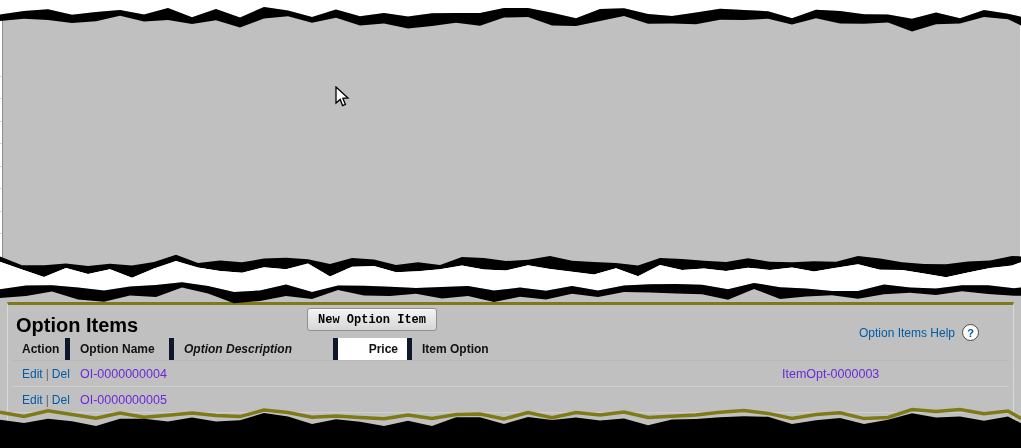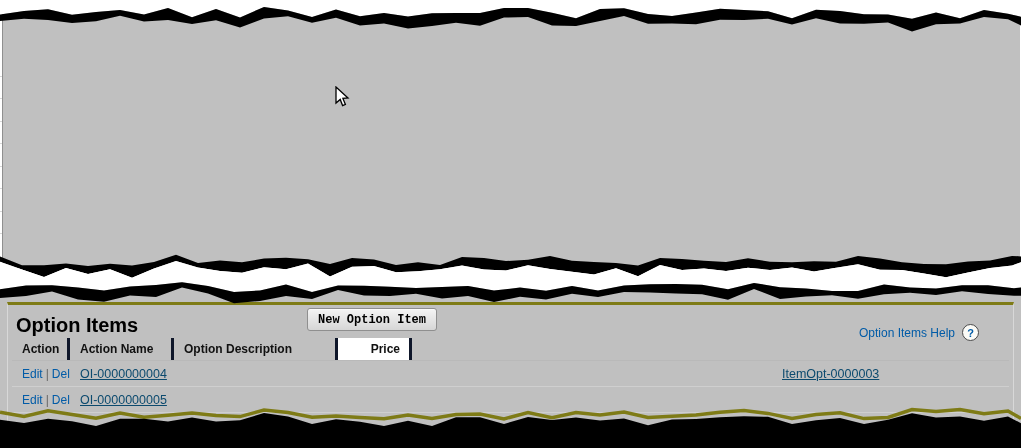--- a/index.html
+++ b/index.html
@@ -35,21 +35,21 @@
   .hl{width:503px;flex:none;}
   .hr{flex:1;}
   .flabel{width:190px;flex:none;display:flex;justify-content:flex-end;align-items:center;}
   .hr .flabel{width:200px;}
   .lwrap{display:inline-flex;align-items:center;height:100%;}
   .noorb{padding-right:17px;}
   .ltext{font-size:11.5px;font-weight:bold;color:#2b2b2b;white-space:nowrap;}
   .orb{width:13px;height:13px;border-radius:50%;flex:none;margin-left:4px;
        background:radial-gradient(circle at 35% 30%,#f3e7d4,#d9bf9c 45%,#b98f62 90%);}
   .fval{flex:1;display:flex;align-items:center;padding-left:6px;font-size:12.5px;color:#000;}
-  .dlink{color:#0c4a6e;text-decoration:underline;cursor:pointer;white-space:nowrap;}
+  .dlink{color:#6d28d9;cursor:pointer;white-space:nowrap;}
   .rowhl{background:#a9bed2;}
   .pencil{margin-left:auto;margin-right:10px;color:#b8860b;font-size:15px;line-height:1;cursor:pointer;
           text-shadow:0 0 1px #6b5002;}
   
   .boxcell .lwrap{background:#fff;padding:0 2px 0 9px;}
   .boxcell .fval{padding-left:0;}
   .boxcell .vwrap{background:#fff;height:100%;display:inline-flex;align-items:center;padding:0 14px 0 6px;}
   .wfix .lwrap{min-width:84px;justify-content:flex-end;}
   .cbx{width:12px;height:12px;border:1px dashed #9a9a9a;background:#cdcdcd;display:inline-block;}
   .chk{font-size:15px;color:#111;line-height:1;}
@@ -57,29 +57,29 @@
   
   #oi-title{position:absolute;left:8px;top:9px;font-size:20px;font-weight:bold;color:#000;}
   #oi-btn{position:absolute;left:299px;top:3px;}
   #oi-help{position:absolute;right:34px;top:19px;display:flex;align-items:center;gap:7px;}
   .bluelink{color:#015ba7;font-size:12px;cursor:pointer;text-decoration:none;}
   .qmark{width:15px;height:15px;border-radius:50%;border:1.5px solid #4a4a4a;background:#fbfbf7;
          color:#015ba7;font-weight:bold;font-size:11px;display:inline-flex;align-items:center;
          justify-content:center;cursor:pointer;}
   #otable{position:absolute;left:4px;right:4px;top:33px;}
   .thead{display:flex;height:22px;align-items:center;border-bottom:1px solid #b9b9b9;}
-  .thead .tc{font-size:12px;font-weight:bold;color:#111;border-right:3px solid #0f172a;height:100%;
+  .thead .tc{font-size:12px;font-weight:bold;color:#111;border-right:5px solid #0f172a;height:100%;
              display:flex;align-items:center;padding-left:10px;box-sizing:border-box;}
   .trow{display:flex;height:25px;align-items:center;border-bottom:1px solid #cfcfcf;}
   .trow .tc{font-size:12.5px;color:#111;height:100%;display:flex;align-items:center;padding-left:10px;
             box-sizing:border-box;}
   .c-action{width:58px;flex:none;}
   .c-name{width:158px;flex:none;}
   .c-oname{width:104px;flex:none;}
-  .c-odesc{width:164px;flex:none;}
+  .c-odesc{width:164px;flex:none;font-style:italic;}
   .c-price{width:74px;flex:none;justify-content:flex-end !important;padding-right:9px;padding-left:0 !important;}
   .c-idesc{width:276px;flex:none;}
   .c-iopt{flex:1;border-right:none !important;}
   .pricewhite{background:#fff;}
   .sep{color:#666;margin:0 3px;font-size:12px;}
 
   
   #cursor{position:absolute;left:335px;top:86px;z-index:50;pointer-events:none;}
 </style>
 </head>
@@ -317,23 +317,24 @@
       <div id="oi-title">Option Items</div>
       <button id="oi-btn" class="btn">New Option Item</button>
       <div id="oi-help">
         <a class="bluelink">Option Items Help</a>
         <span class="qmark">?</span>
       </div>
 
       <div id="otable">
         <div class="thead">
           <div class="tc c-action">Action</div>
-          <div class="tc c-oname">Action Name</div>
+          <div class="tc c-oname">Option Name</div>
           <div class="tc c-odesc">Option Description</div>
           <div class="tc c-price pricewhite">Price</div>
+          <div class="tc c-iopt">Item Option</div>
         </div>
 
         <div class="trow">
           <div class="tc c-action">
             <a class="bluelink">Edit</a>
               <span class="sep">|</span>
               <a class="bluelink">Del</a>
           </div>
           <div class="tc c-name">
               <a class="dlink">OI-0000000004</a>

